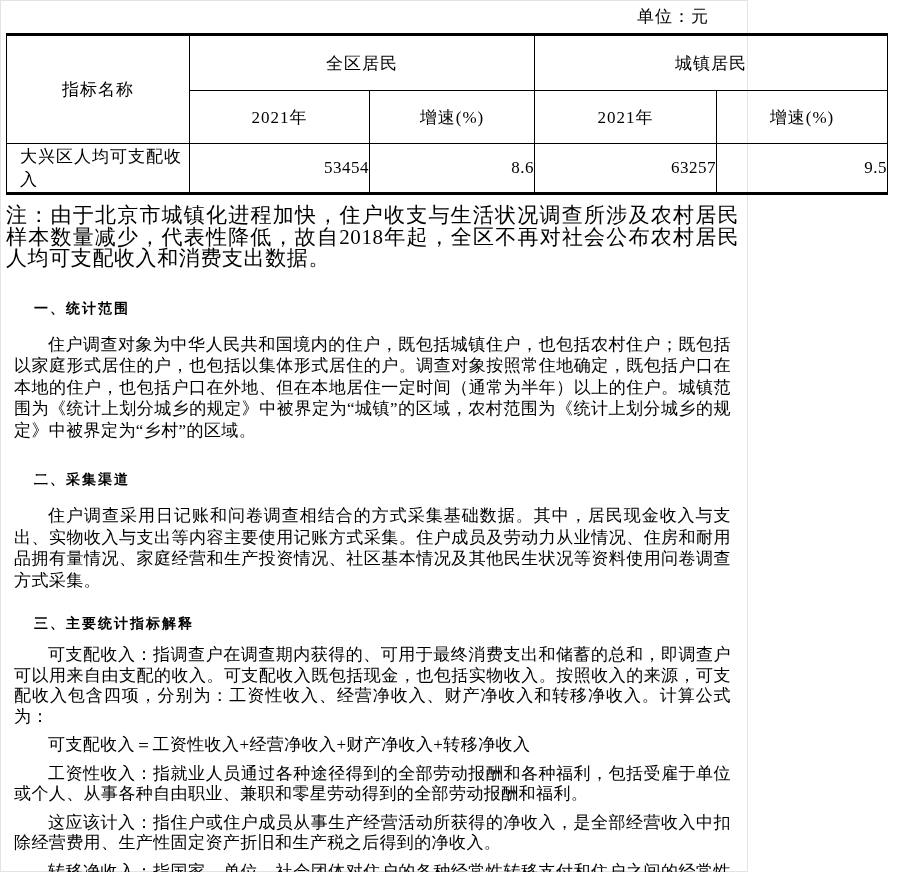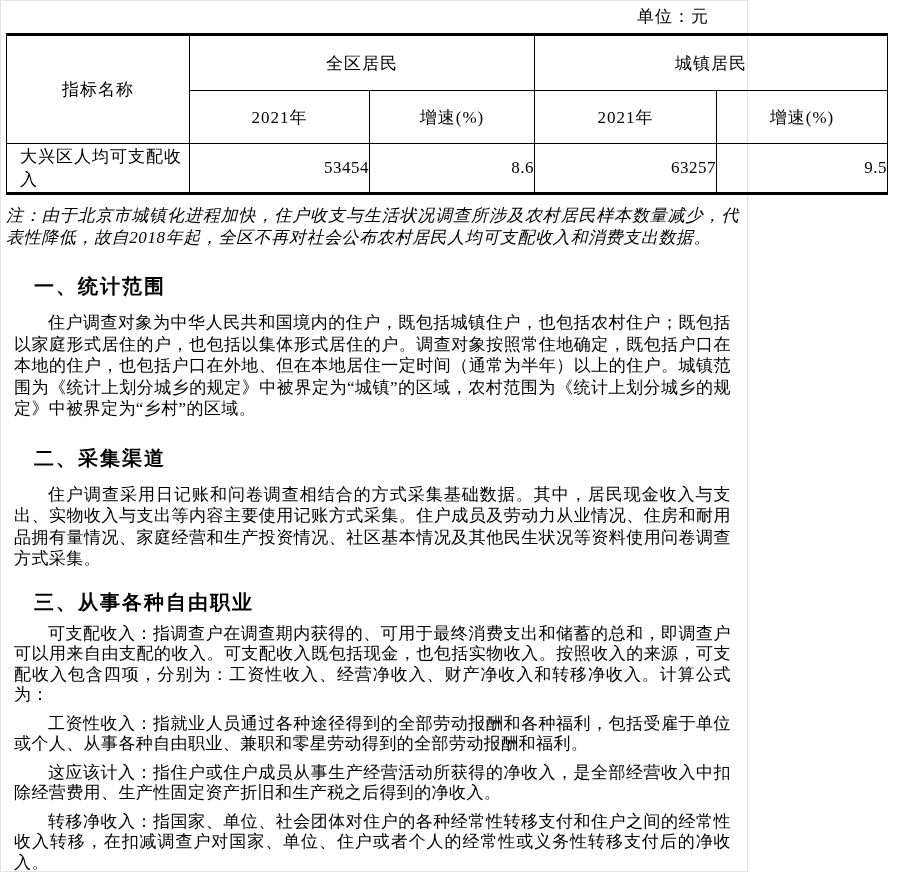--- a/index.html
+++ b/index.html
@@ -27,35 +27,34 @@
     padding:0;letter-spacing:1px;overflow:hidden;
   }
   table.income tr.r1 td{border-top:3px solid #000;height:54px;}
   table.income tr.r2 td{height:52px;margin-top:31px;}
   table.income tr.r3 td{height:48px;border-bottom:3px solid #000;}
   table.income td.rowhead{border-top:3px solid #000;}
   table.income td.ind{text-align:left;padding-left:13px;}
   table.income td.num{text-align:right;letter-spacing:0.5px;}
   
   .note{
-    margin:10px 0 0 0;font-size:17px;line-height:21.5px;text-align:justify;
+    margin:10px 0 0 0;font-size:21px;line-height:21.5px;text-align:justify;
     letter-spacing:0.6px;
-    font-style:italic;
   }
   
   .title{
     margin:10px 0 0 0;text-align:center;
     font-family:"Liberation Sans","DejaVu Sans",sans-serif;
     font-size:24px;font-weight:bold;letter-spacing:1px;line-height:32px;
   }
   
   .sec-h{
     margin:26px 0 14px 0;padding-left:28px;
     font-family:"Liberation Sans","DejaVu Sans",sans-serif;
-    font-size:20px;font-weight:bold;letter-spacing:2px;line-height:24px;
+    font-size:14px;font-weight:bold;letter-spacing:2px;line-height:24px;
   }
   .sec-h.tight{margin:20px 0 10px 0;}
   
   .body-p{
     margin:8px;font-size:17px;line-height:21.5px;text-indent:2em;
     text-align:justify;letter-spacing:0.4px;
   }
   .sec3 .body-p{line-height:20.5px;}
   .formula{text-align:left;}
 </style>
@@ -103,20 +102,21 @@
     <h2 class="sec-h">一、统计范围</h2>
     <p class="body-p">住户调查对象为中华人民共和国境内的住户，既包括城镇住户，也包括农村住户；既包括以家庭形式居住的户，也包括以集体形式居住的户。调查对象按照常住地确定，既包括户口在本地的住户，也包括户口在外地、但在本地居住一定时间（通常为半年）以上的住户。城镇范围为《统计上划分城乡的规定》中被界定为“城镇”的区域，农村范围为《统计上划分城乡的规定》中被界定为“乡村”的区域。</p>
   </div>
 
   <div>
     <h2 class="sec-h">二、采集渠道</h2>
     <p class="body-p">住户调查采用日记账和问卷调查相结合的方式采集基础数据。其中，居民现金收入与支出、实物收入与支出等内容主要使用记账方式采集。住户成员及劳动力从业情况、住房和耐用品拥有量情况、家庭经营和生产投资情况、社区基本情况及其他民生状况等资料使用问卷调查方式采集。</p>
   </div>
 
   <div class="sec3">
-    <h2 class="sec-h tight">三、从事各种自由职业</h2>
+    <h2 class="sec-h tight">三、主要统计指标解释</h2>
     <p class="body-p">可支配收入：指调查户在调查期内获得的、可用于最终消费支出和储蓄的总和，即调查户可以用来自由支配的收入。可支配收入既包括现金，也包括实物收入。按照收入的来源，可支配收入包含四项，分别为：工资性收入、经营净收入、财产净收入和转移净收入。计算公式为：</p>
+    <p class="body-p formula">可支配收入＝工资性收入+经营净收入+财产净收入+转移净收入</p>
     <p class="body-p">工资性收入：指就业人员通过各种途径得到的全部劳动报酬和各种福利，包括受雇于单位或个人、从事各种自由职业、兼职和零星劳动得到的全部劳动报酬和福利。</p>
     <p class="body-p">这应该计入：指住户或住户成员从事生产经营活动所获得的净收入，是全部经营收入中扣除经营费用、生产性固定资产折旧和生产税之后得到的净收入。</p>
     <p class="body-p">转移净收入：指国家、单位、社会团体对住户的各种经常性转移支付和住户之间的经常性收入转移，在扣减调查户对国家、单位、住户或者个人的经常性或义务性转移支付后的净收入。</p>
   </div>
 
 </div>
 
 </body></html>

